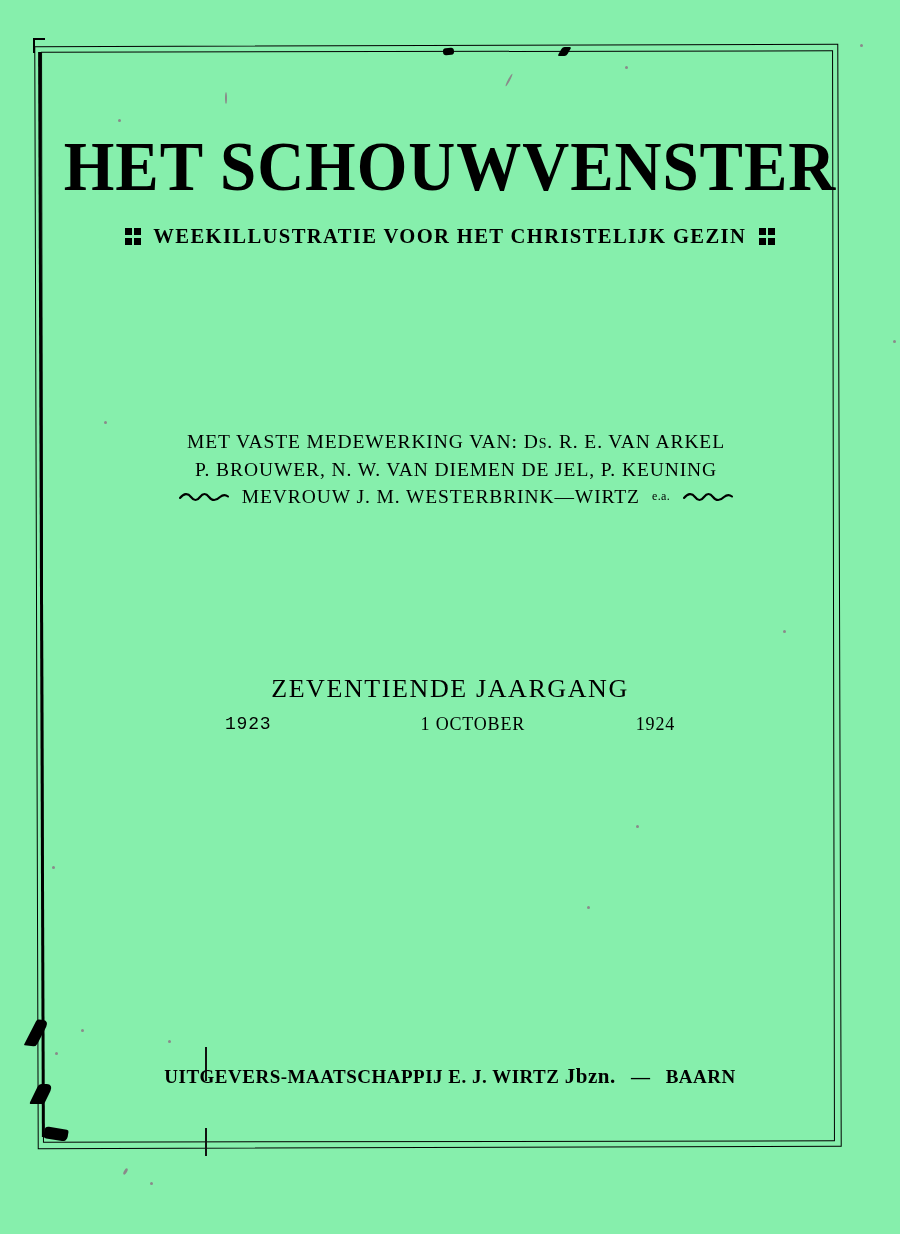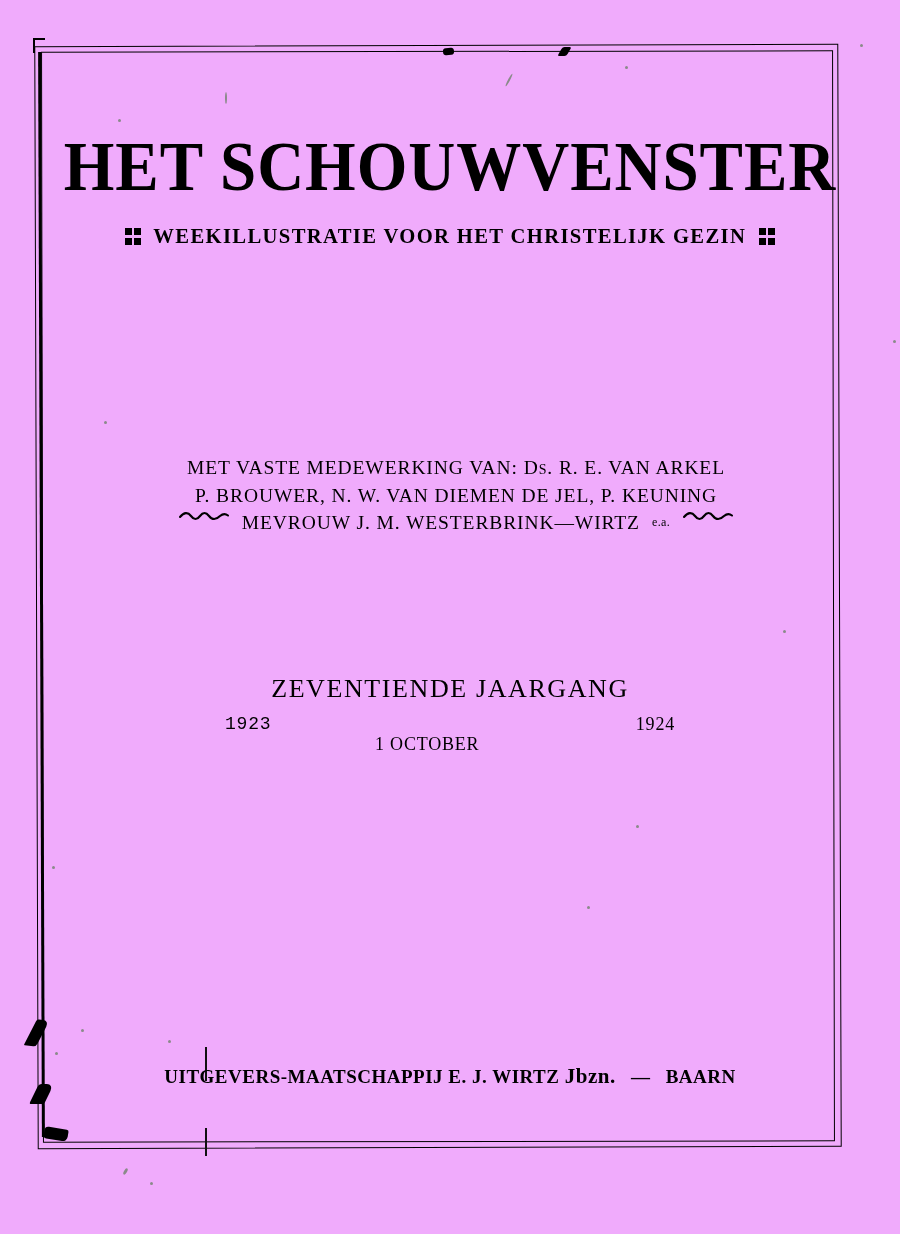--- a/index.html
+++ b/index.html
@@ -13,21 +13,21 @@
     position: relative;
     overflow: hidden;
     font-family: "Liberation Serif", "DejaVu Serif", serif;
     color: #000000;
   }
 
   
   #page {
     position: absolute;
     inset: 0;
-    background: #f0abfc;
+    background: #86efac;
   }
 
   
   #frame-outer {
     position: absolute;
     left: 36px;
     top: 45px;
     width: 802px;
     height: 1101px;
     border: 1.5px solid #000;
@@ -147,27 +147,27 @@
   
   #contributors {
     position: absolute;
     left: 12px; right: 0;
     top: 428px;
     text-align: center;
     font-size: 19.5px;
     line-height: 27.5px;
     letter-spacing: 0.9px;
     font-weight: 400;
-    margin-top: 26px;
   }
   .contrib-line { white-space: nowrap; }
   .sc { font-variant: small-caps; }
   .lc { text-transform: lowercase; font-size: 12px; letter-spacing: 0.4px; }
   #contrib-last {
     display: flex;
+    align-items: center;
     justify-content: center;
     gap: 12px;
   }
 
   
   .flourish { flex: none; display: block; }
 
   
   #volume-block {
     position: absolute;
@@ -184,21 +184,21 @@
     margin-top: 10px;
     font-size: 18px;
     letter-spacing: 0.8px;
     display: flex;
     justify-content: center;
     gap: 0;
     white-space: nowrap;
   }
   #date-line > span { display: inline-block; }
   #year-start { width: 150px; text-align: left; padding-left: 0; font-family: Liberation Mono, monospace; }
-  #issue-date { width: 150px; text-align: left; margin-top: 20px; }
+  #issue-date { width: 150px; text-align: right; }
   #year-end { width: 150px; text-align: right; }
 
   
   #publisher {
     position: absolute;
     left: 0; right: 0;
     top: 1064px;
     text-align: center;
     font-weight: 700;
     font-size: 19px;

